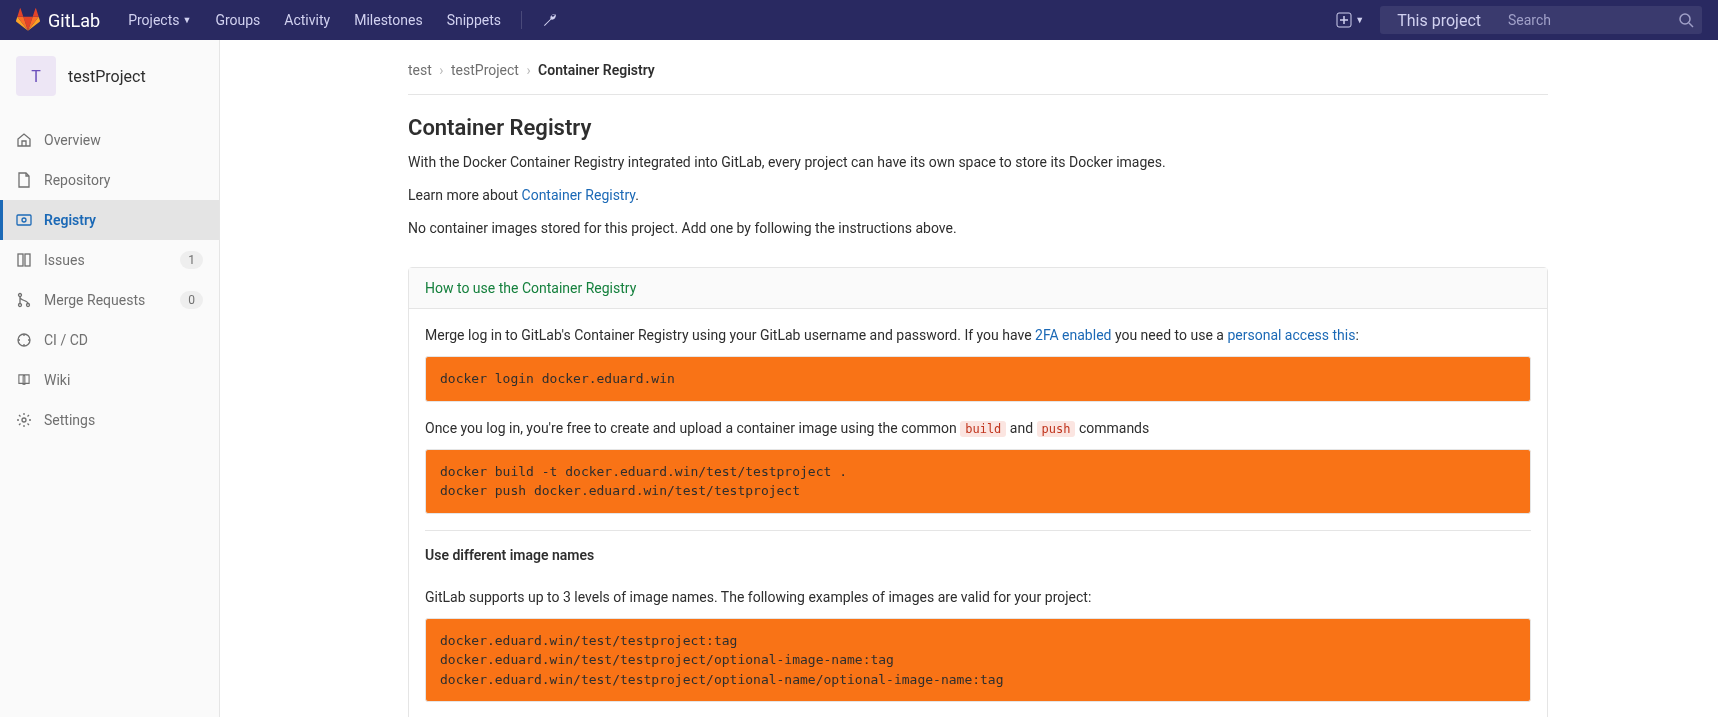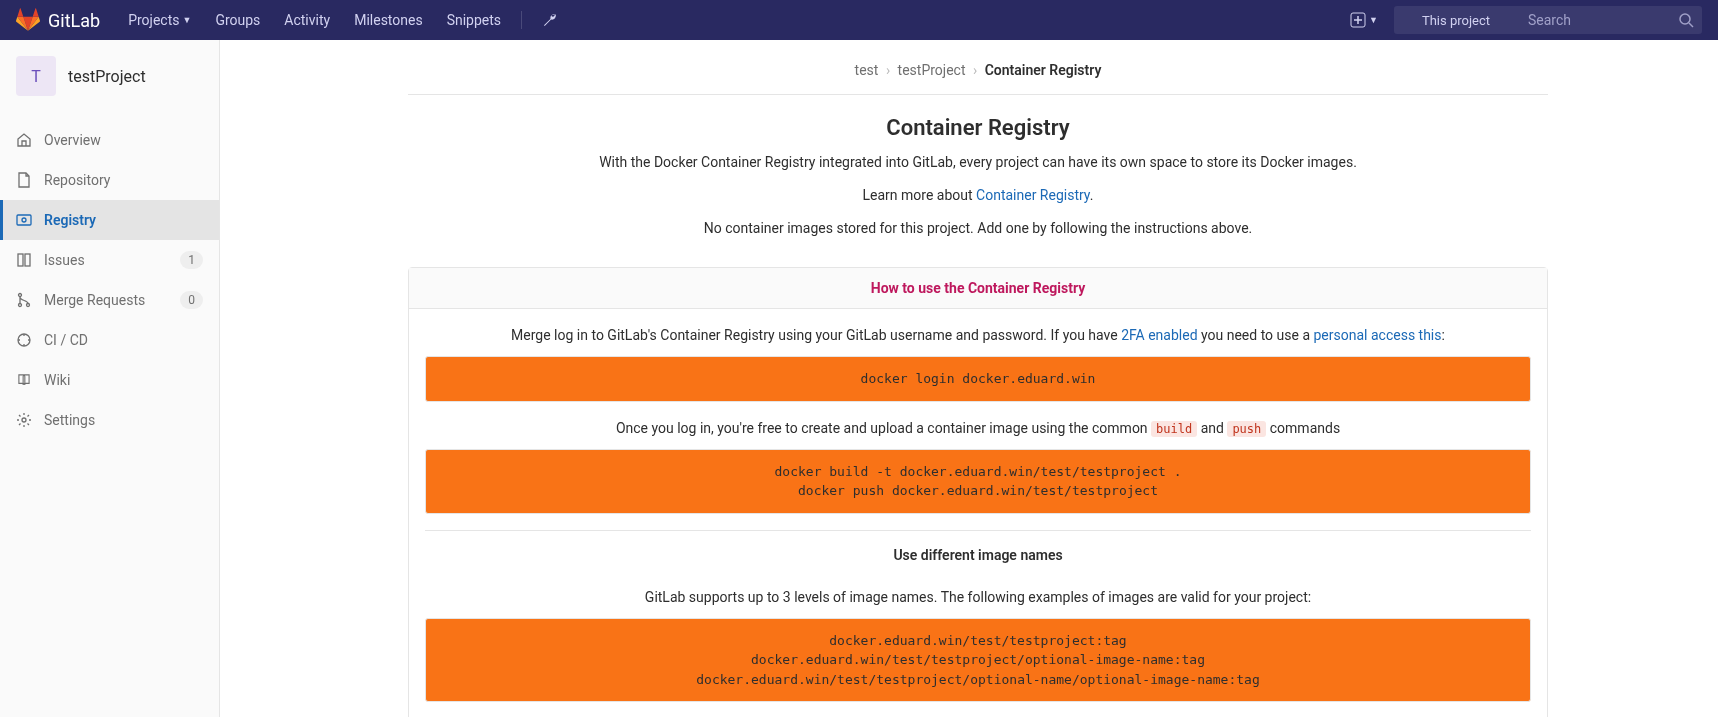--- a/index.html
+++ b/index.html
@@ -7,50 +7,50 @@
 a { text-decoration:none; }
 
 .topnav { height:40px; background:#292961; display:flex; align-items:center; color:#d1d1f0; padding:0 16px; }
 .topnav .logo { display:flex; align-items:center; margin-right:8px; }
 .topnav .logo svg { width:24px; height:24px; }
 .topnav .brand { color:#fff; font-size:18px; margin-right:16px; font-weight:400; }
 .topnav .nav-item { padding:0 12px; height:27px; display:flex; align-items:center; cursor:pointer; color:#d1d1f0; font-size:14px; }
 .topnav .divider { width:1px; height:18px; background:#4a4a7a; margin:0 8px; }
 .topnav .spacer { flex:1; }
 .topnav .plus { display:flex; align-items:center; padding:0 8px; cursor:pointer; }
-.topnav .scope { background:#3a3a6e; height:28px; padding:0 28px; display:flex; align-items:center; font-size:13px; border-radius:3px 0 0 3px; margin-left:8px; }
-.topnav .search-box { background:#3a3a6e; height:28px; display:flex; align-items:center; border-radius:0 3px 3px 0; padding-right:8px; }
+.topnav .scope { background:#3a3a6e; height:28px; padding:0 17px; display:flex; align-items:center; font-size:16px; border-radius:3px 0 0 3px; margin-left:8px; }
+.topnav .search-box { background:#3a3a6e; height:28px; display:flex; align-items:center; border-radius:0 3px 3px 0; padding-right:8px;gap:20px; }
 .topnav .search-box input { background:transparent; border:none; color:#fff; padding:0 10px; width:160px; outline:none; font-size:14px; }
 .topnav .search-box input::placeholder { color:#a0a0c8; }
 
 .layout { display:flex; height:calc(100vh - 40px); }
 .sidebar { width:220px; background:#fafafa; border-right:1px solid #e5e5e5; }
 .sidebar .project-header { display:flex; align-items:center; padding:16px; }
 .sidebar .avatar { width:40px; height:40px; border-radius:4px; background:#ede6f5; color:#6b4fbb; display:flex; align-items:center; justify-content:center; font-size:16px; margin-right:12px; }
 .sidebar .project-name { font-size:16px; color:#2e2e2e; }
 .sidebar-nav { padding:8px 0; }
 .sidebar-nav .nav-row { display:flex; align-items:center; height:40px; padding:0 16px; cursor:pointer; color:#707070; }
 .sidebar-nav .nav-row.active { background:#e4e4e4; color:#1b69b6; box-shadow:inset 3px 0 0 #1b69b6; font-weight:600; }
 .sidebar-nav .nav-row .icon { width:16px; height:16px; margin-right:12px; display:flex; align-items:center; justify-content:center; }
 .sidebar-nav .nav-row .label { flex:1; }
 .sidebar-nav .nav-row .badge { background:#eee; color:#707070; border-radius:10px; padding:0 8px; font-size:12px; line-height:18px; }
 
-.main { flex:1; overflow-y:auto; padding:16px 32px 60px 188px;text-align:center; }
+.main { flex:1; overflow-y:auto; padding:16px 32px 60px 188px; }
 .content-wrap { max-width:1140px; }
 .breadcrumb { font-size:14px; color:#707070; padding:6px 0 16px; border-bottom:1px solid #e5e5e5; margin-bottom:20px; }
 .breadcrumb .crumb { color:#707070; cursor:pointer; }
 .breadcrumb .sep { margin:0 4px; color:#bbb; }
 .breadcrumb .current { color:#2e2e2e; font-weight:600; }
 
 h1.page-title { font-size:22px; font-weight:600; margin-bottom:12px; color:#2e2e2e; }
 .intro-text { margin-bottom:12px; color:#2e2e2e; line-height:1.5; }
 .intro-text a { color:#1b69b6; }
 
 .panel { border:1px solid #e5e5e5; border-radius:4px; margin-top:28px; }
-.panel-header { background:#fafafa; border-bottom:1px solid #e5e5e5; padding:12px 16px; font-weight:700; color:#be185d; }
+.panel-header { background:#fafafa; border-bottom:1px solid #e5e5e5; padding:12px 16px; font-weight:400; color:#15803d; }
 .panel-body { padding:16px; }
 .panel-body p { margin-bottom:10px; line-height:1.5; }
 .panel-body a { color:#1b69b6; }
 pre.code { background:#f97316; border:1px solid #e5e5e5; border-radius:3px; padding:12px 14px; font-family:Menlo,Monaco,Consolas,monospace; font-size:13px; line-height:1.5; color:#2e2e2e; white-space:pre; overflow-x:auto; margin-bottom:16px; }
 code.inline { background:#fbe5e1; color:#c0341d; padding:1px 5px; border-radius:3px; font-family:Menlo,Monaco,Consolas,monospace; font-size:12px; }
 hr.divider { border:none; border-top:1px solid #e5e5e5; margin:16px 0; }
 h4.sub { font-size:14px; font-weight:600; margin-bottom:24px; }
 .caret { font-size:9px; margin-left:3px; }
 </style>
 </head>

